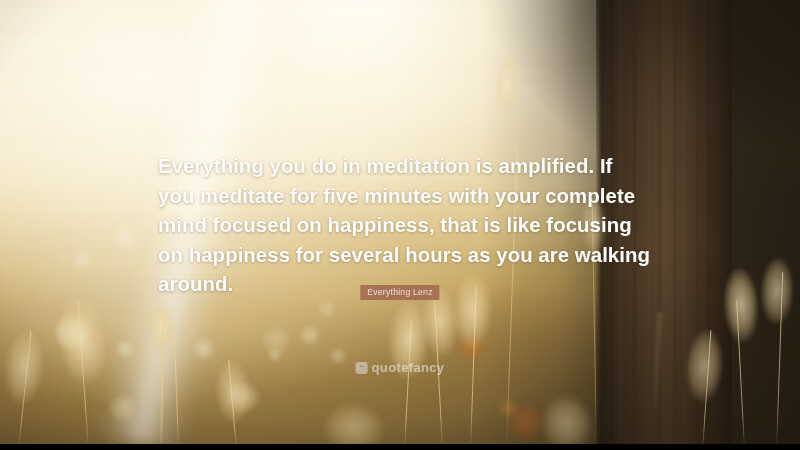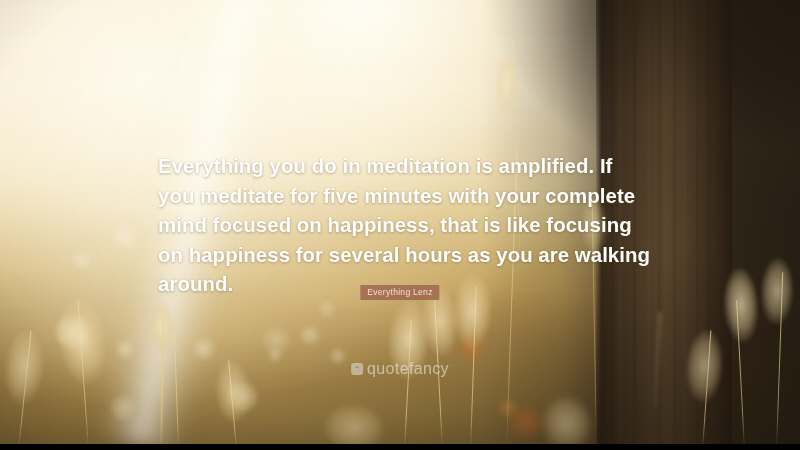--- a/index.html
+++ b/index.html
@@ -252,22 +252,22 @@
     display: flex;
     align-items: center;
     justify-content: center;
     color: #8e8e96;
     font-size: 8px;
     font-weight: 700;
     line-height: 1;
   }
   #wm-text {
     color: rgba(245,245,245,0.88);
-    font-size: 16px;
-    font-weight: 400;
+    font-size: 13px;
+    font-weight: 700;
     letter-spacing: 0.35px;
   }
 </style>
 </head>
 <body>
 
 <div id="stage">
 
   <div class="layer bg-base"></div>
   <div class="layer bg-meadow"></div>

